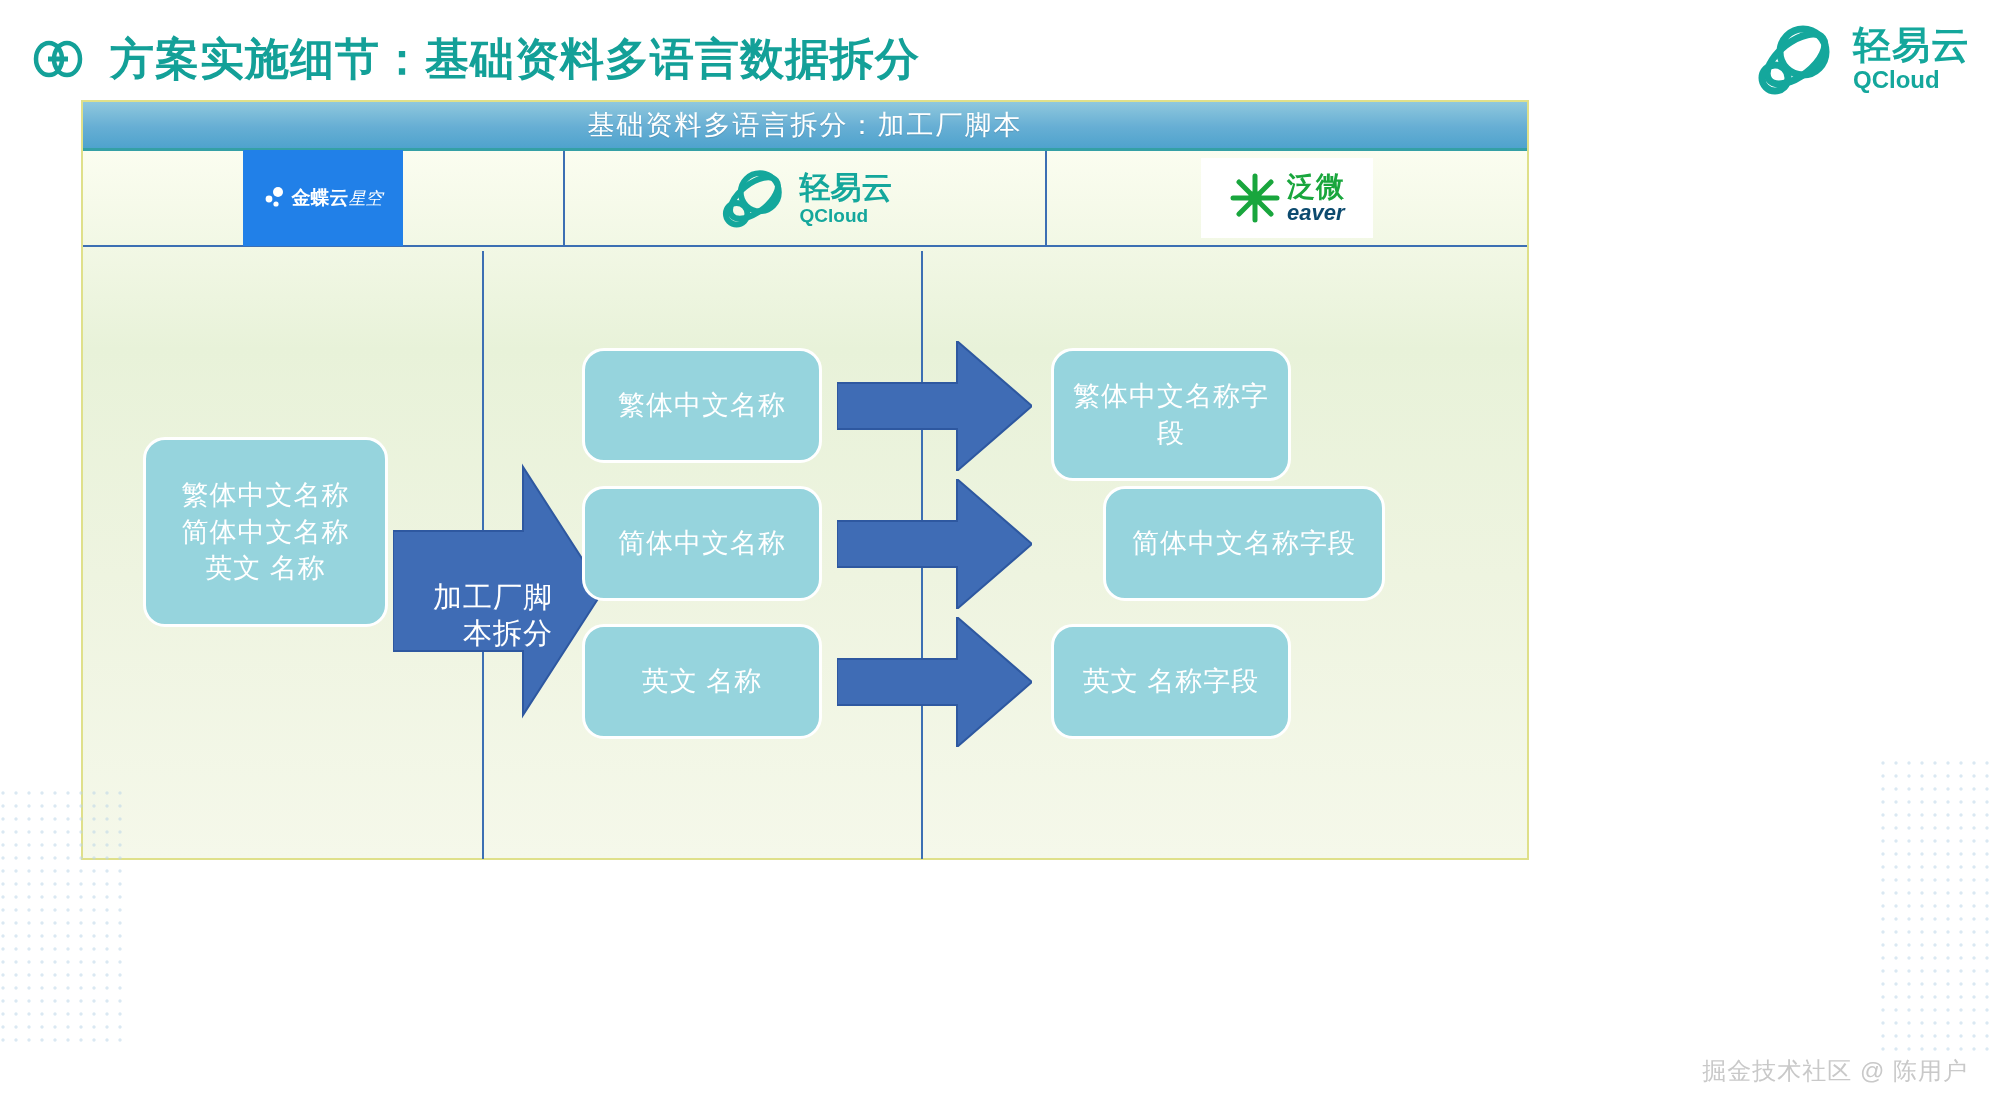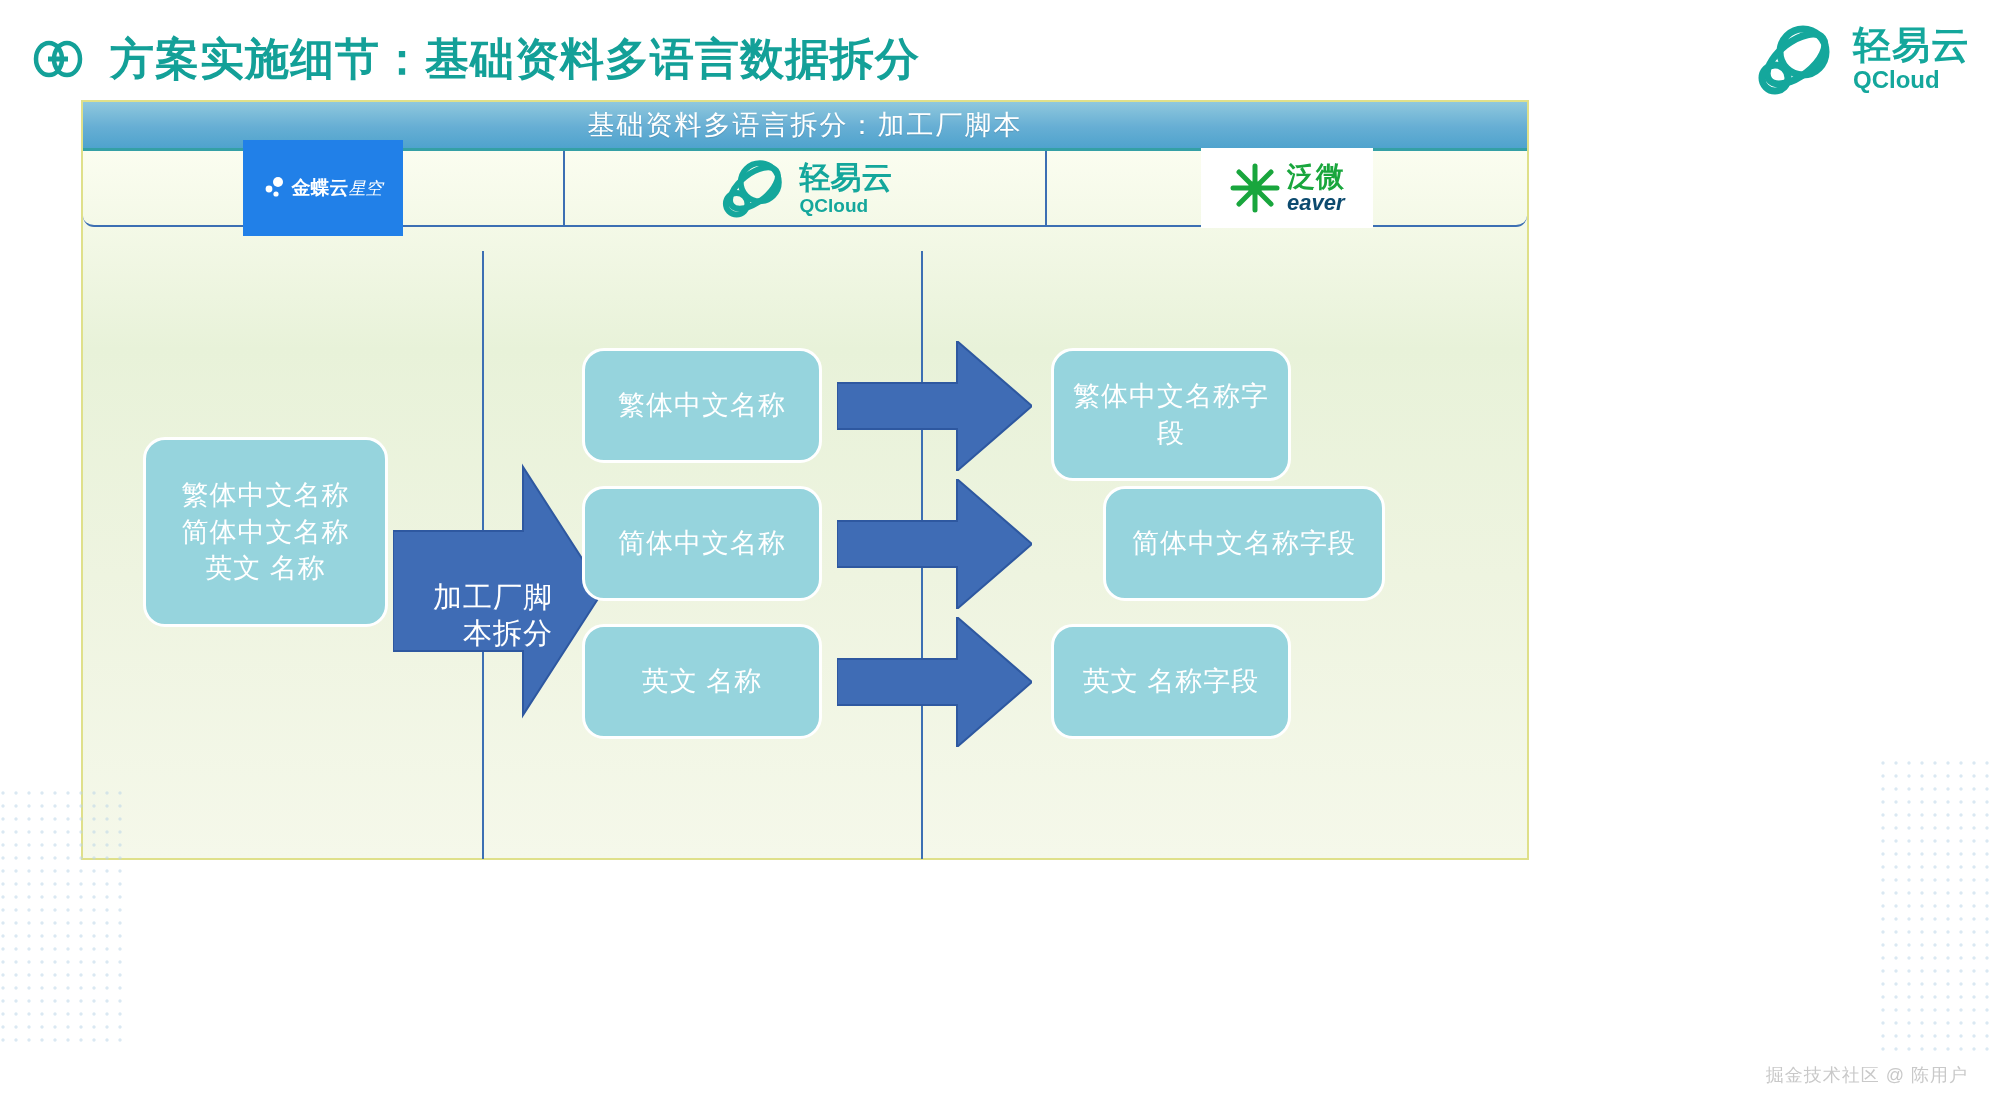--- a/index.html
+++ b/index.html
@@ -52,25 +52,24 @@
   }
   #board{
     position:absolute;left:0;top:46px;width:100%;height:710px;
     background:linear-gradient(to bottom,#fbfdf0 0%,#e8f2d9 28%,#eef4e0 60%,#f5f8ea 100%);
     border-top:3px solid #34a0a5;
     box-sizing:border-box;
   }
 
   
   #logo-row{
-    position:absolute;left:0;top:0;width:100%;height:76px;
+    position:absolute;left:0;top:0;width:100%;height:96px;
     border-bottom:2px solid #3c6fb3;
     box-sizing:border-box;
     display:flex;
-    border-radius:11px;
   }
   .logo-cell{
     flex:1;display:flex;align-items:center;justify-content:center;
     position:relative;box-sizing:border-box;
   }
   .logo-cell + .logo-cell{border-left:2px solid #3c6fb3;}
 
   .kd-logo{
     width:160px;height:96px;background:#2180e8;
     display:flex;align-items:center;justify-content:center;gap:6px;
@@ -122,21 +121,21 @@
     text-align:right;letter-spacing:1px;margin-top:38px;
   }
 
   
   .dots{
     position:absolute;opacity:.55;pointer-events:none;
   }
 
   #footer-credit{
     position:absolute;right:26px;bottom:30px;
-    font-size:18px;color:#c9c9c9;letter-spacing:1px;
+    font-size:24px;color:#c9c9c9;letter-spacing:1px;
     white-space:nowrap;
   }
 </style>
 </head>
 <body>
 
 <div id="header">
 
   <svg id="link-icon" viewBox="0 0 52 42">
     <ellipse cx="17" cy="21" rx="13" ry="16" fill="none" stroke="#13a098" stroke-width="4.5"></ellipse>

